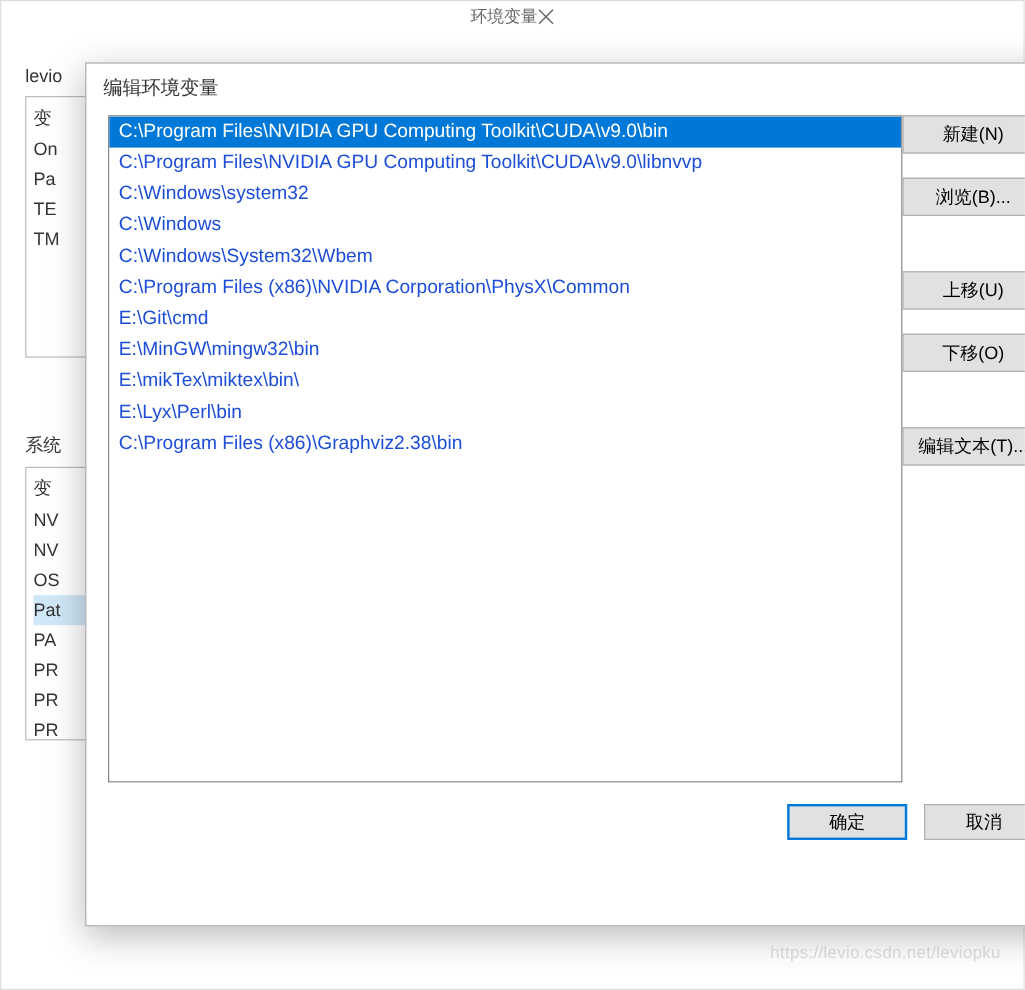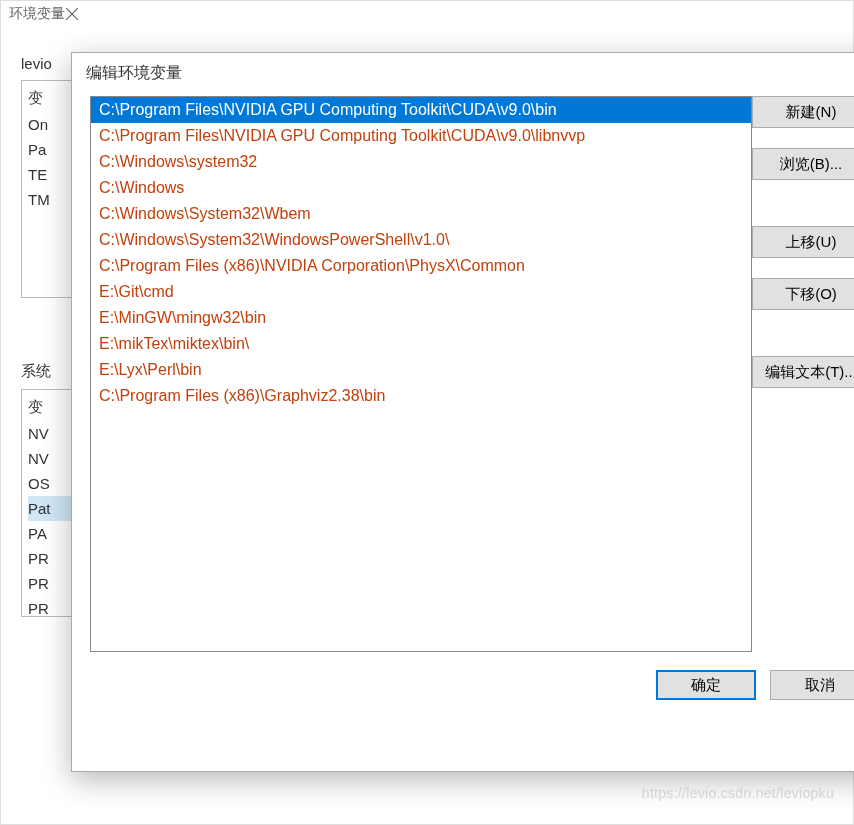--- a/index.html
+++ b/index.html
@@ -3,21 +3,21 @@
   <meta charset="utf-8">
   <style>
     * { box-sizing: border-box; margin: 0; padding: 0; font-family: "Microsoft YaHei", "Segoe UI", sans-serif; }
     body { width: 854px; height: 825px; background: #fff; position: relative; overflow: hidden; }
 
     .bg-dialog {
       position: absolute; left: 0; top: 0; width: 854px; height: 825px;
       border: 1px solid #ddd; background: #fff;
     }
     .bg-titlebar {
-      display: flex; align-items: center; justify-content: flex-start;
+      display: flex; align-items: center; justify-content: center;
       padding: 4px 8px; font-size: 14px; color: #666;
     }
     .bg-close { width: 14px; height: 14px; display: flex; align-items: center; justify-content: center; color: #999; font-size: 18px; }
 
     .bg-body { padding: 10px 20px; }
     .bg-label { font-size: 15px; color: #333; margin: 18px 0 8px; }
 
     .bg-listbox {
       border: 1px solid #bbb; background: #fff; height: 218px; width: 806px;
       padding: 4px 6px; font-size: 15px; color: #333; overflow: hidden;
@@ -64,21 +64,21 @@
     .modal-close svg { width:14px; height:14px; }
 
     .modal-body {
       display:flex; padding: 0 18px;
     }
     .path-list {
       flex:1; border:1px solid #888; background:#fff; height: 556px;
       overflow:hidden;
     }
     .path-row {
-      padding: 4px 8px; font-size:16px; color:#c2410c; white-space:nowrap;
+      padding: 4px 8px; font-size:16px; color:#1d4ed8; white-space:nowrap;
     }
     .path-row.selected {
       background:#0078d7; color:#fff;
     }
 
     .btn-col { display:flex; flex-direction:column; width:118px; }
     .btn {
       height:32px; border:1px solid #adadad; background:#e1e1e1;
       font-size:15px; display:flex; align-items:center; justify-content:center;
       cursor: default;
@@ -174,21 +174,20 @@
         </svg>
     </span>
   </div>
   <div class="modal-body">
     <div class="path-list">
       <div class="path-row selected">C:\Program Files\NVIDIA GPU Computing Toolkit\CUDA\v9.0\bin</div>
       <div class="path-row">C:\Program Files\NVIDIA GPU Computing Toolkit\CUDA\v9.0\libnvvp</div>
       <div class="path-row">C:\Windows\system32</div>
       <div class="path-row">C:\Windows</div>
       <div class="path-row">C:\Windows\System32\Wbem</div>
-      <div class="path-row">C:\Windows\System32\WindowsPowerShell\v1.0\</div>
       <div class="path-row">C:\Program Files (x86)\NVIDIA Corporation\PhysX\Common</div>
       <div class="path-row">E:\Git\cmd</div>
       <div class="path-row">E:\MinGW\mingw32\bin</div>
       <div class="path-row">E:\mikTex\miktex\bin\</div>
       <div class="path-row">E:\Lyx\Perl\bin</div>
       <div class="path-row">C:\Program Files (x86)\Graphviz2.38\bin</div>
     </div>
     <div class="btn-col">
       <div class="btn">新建(N)</div>
       <div class="btn gap-s">浏览(B)...</div>

